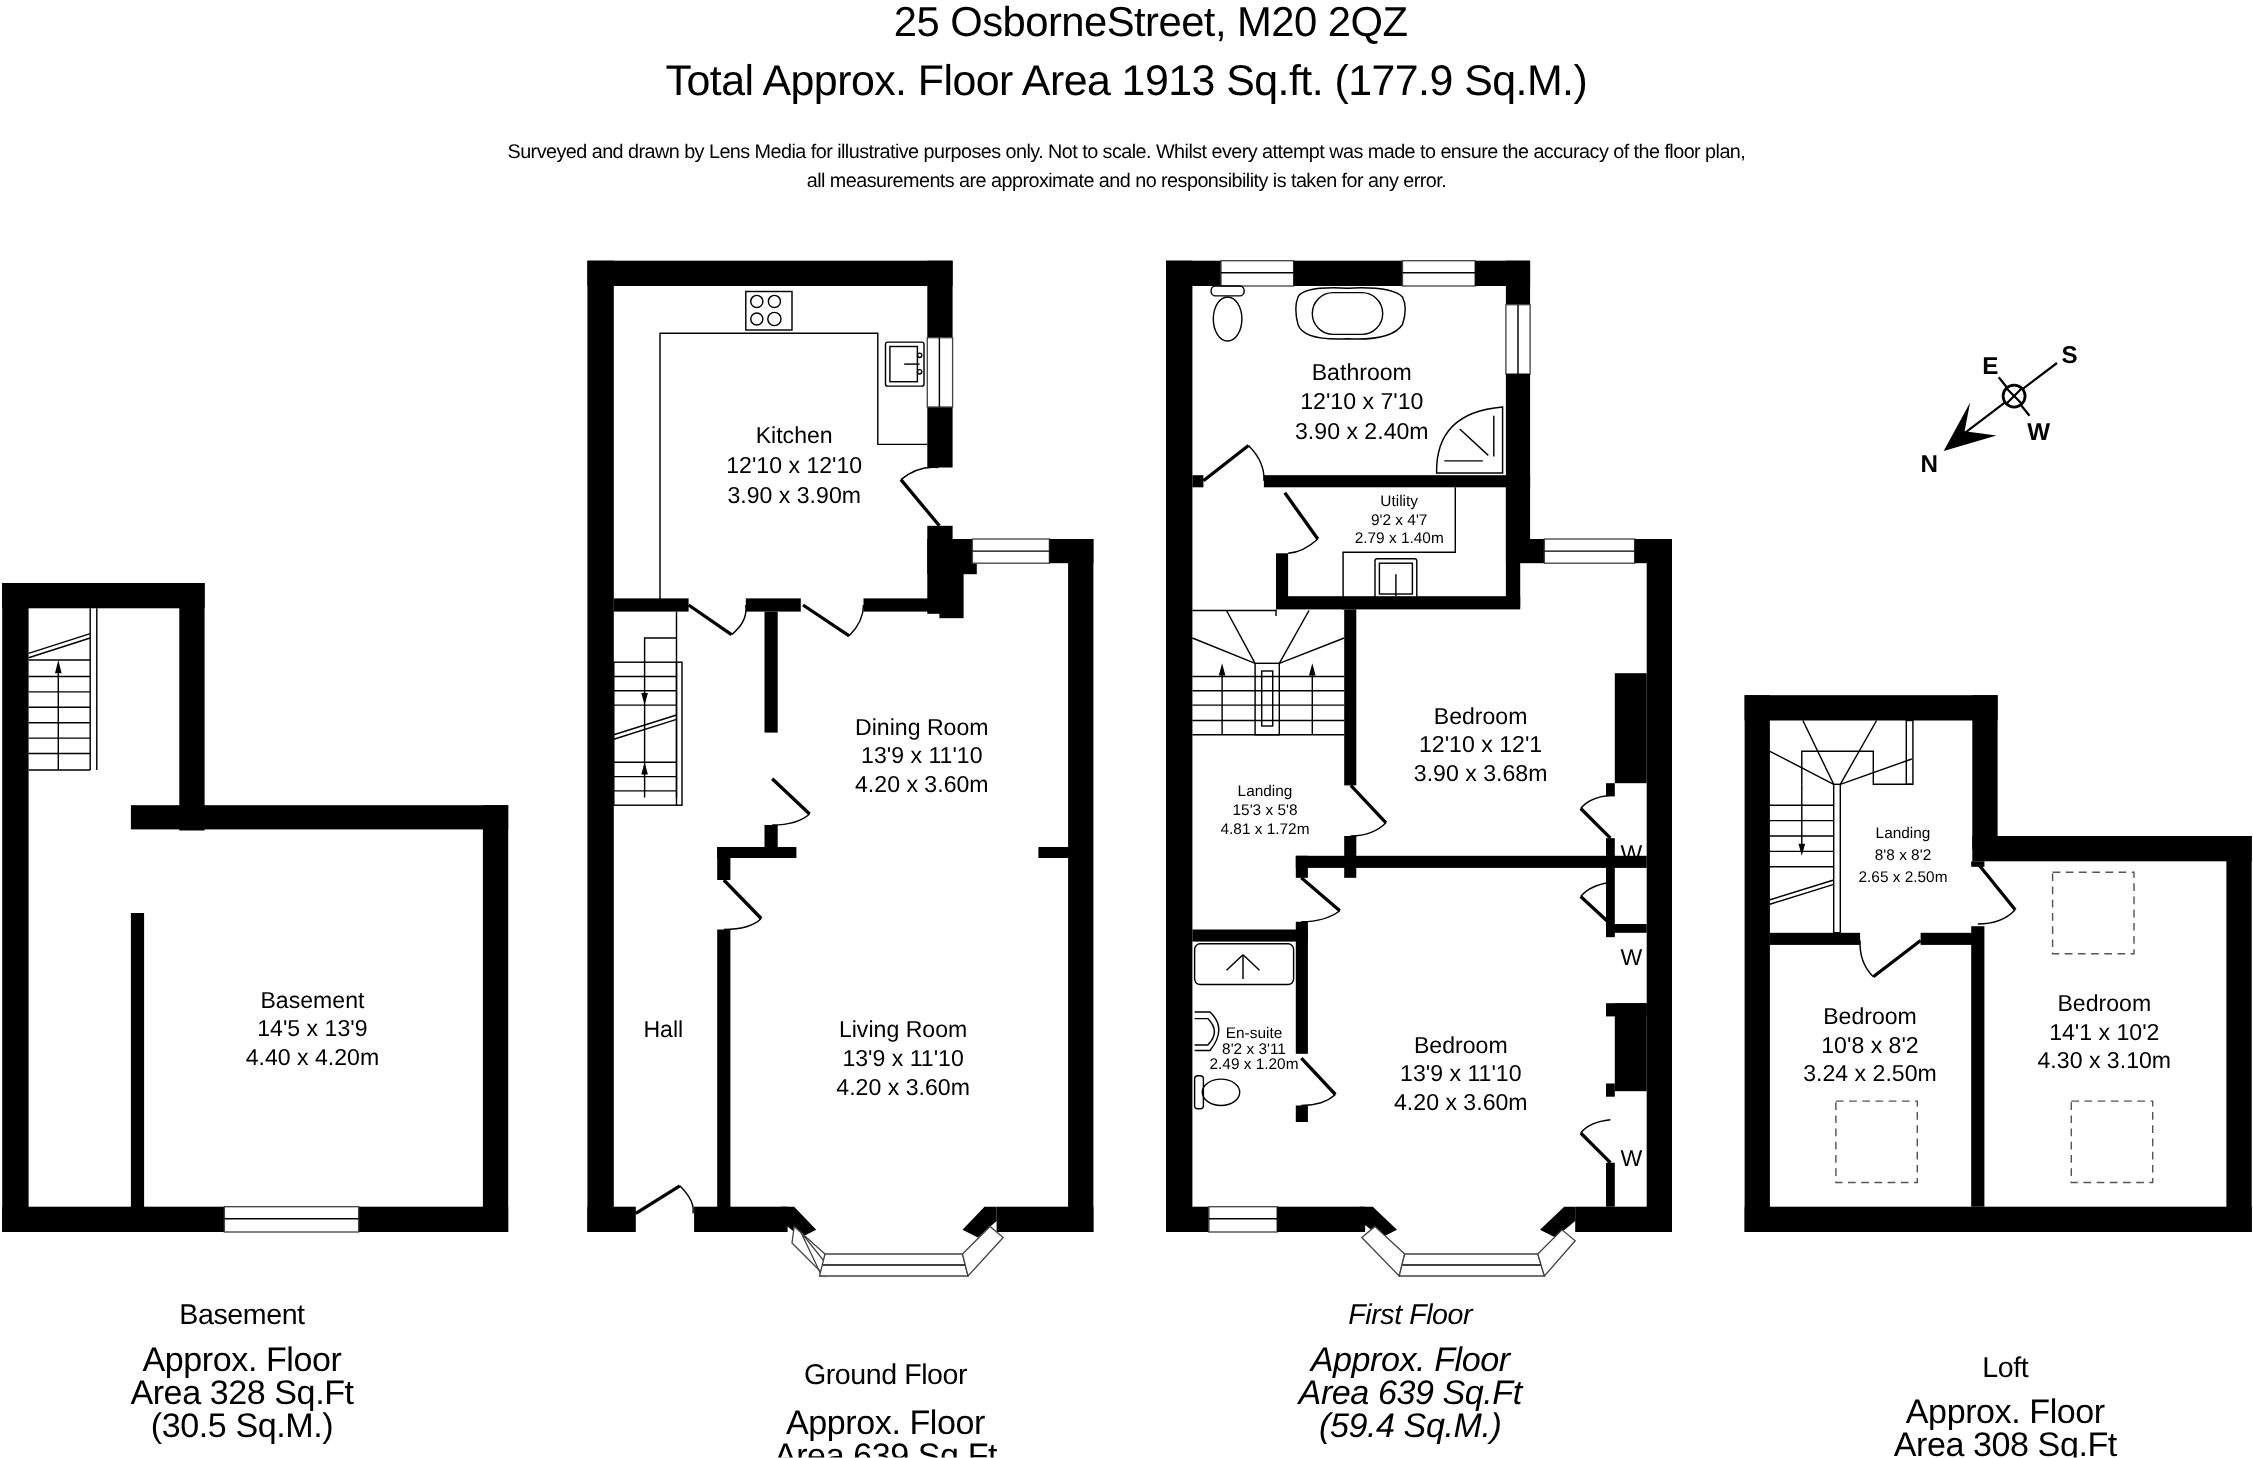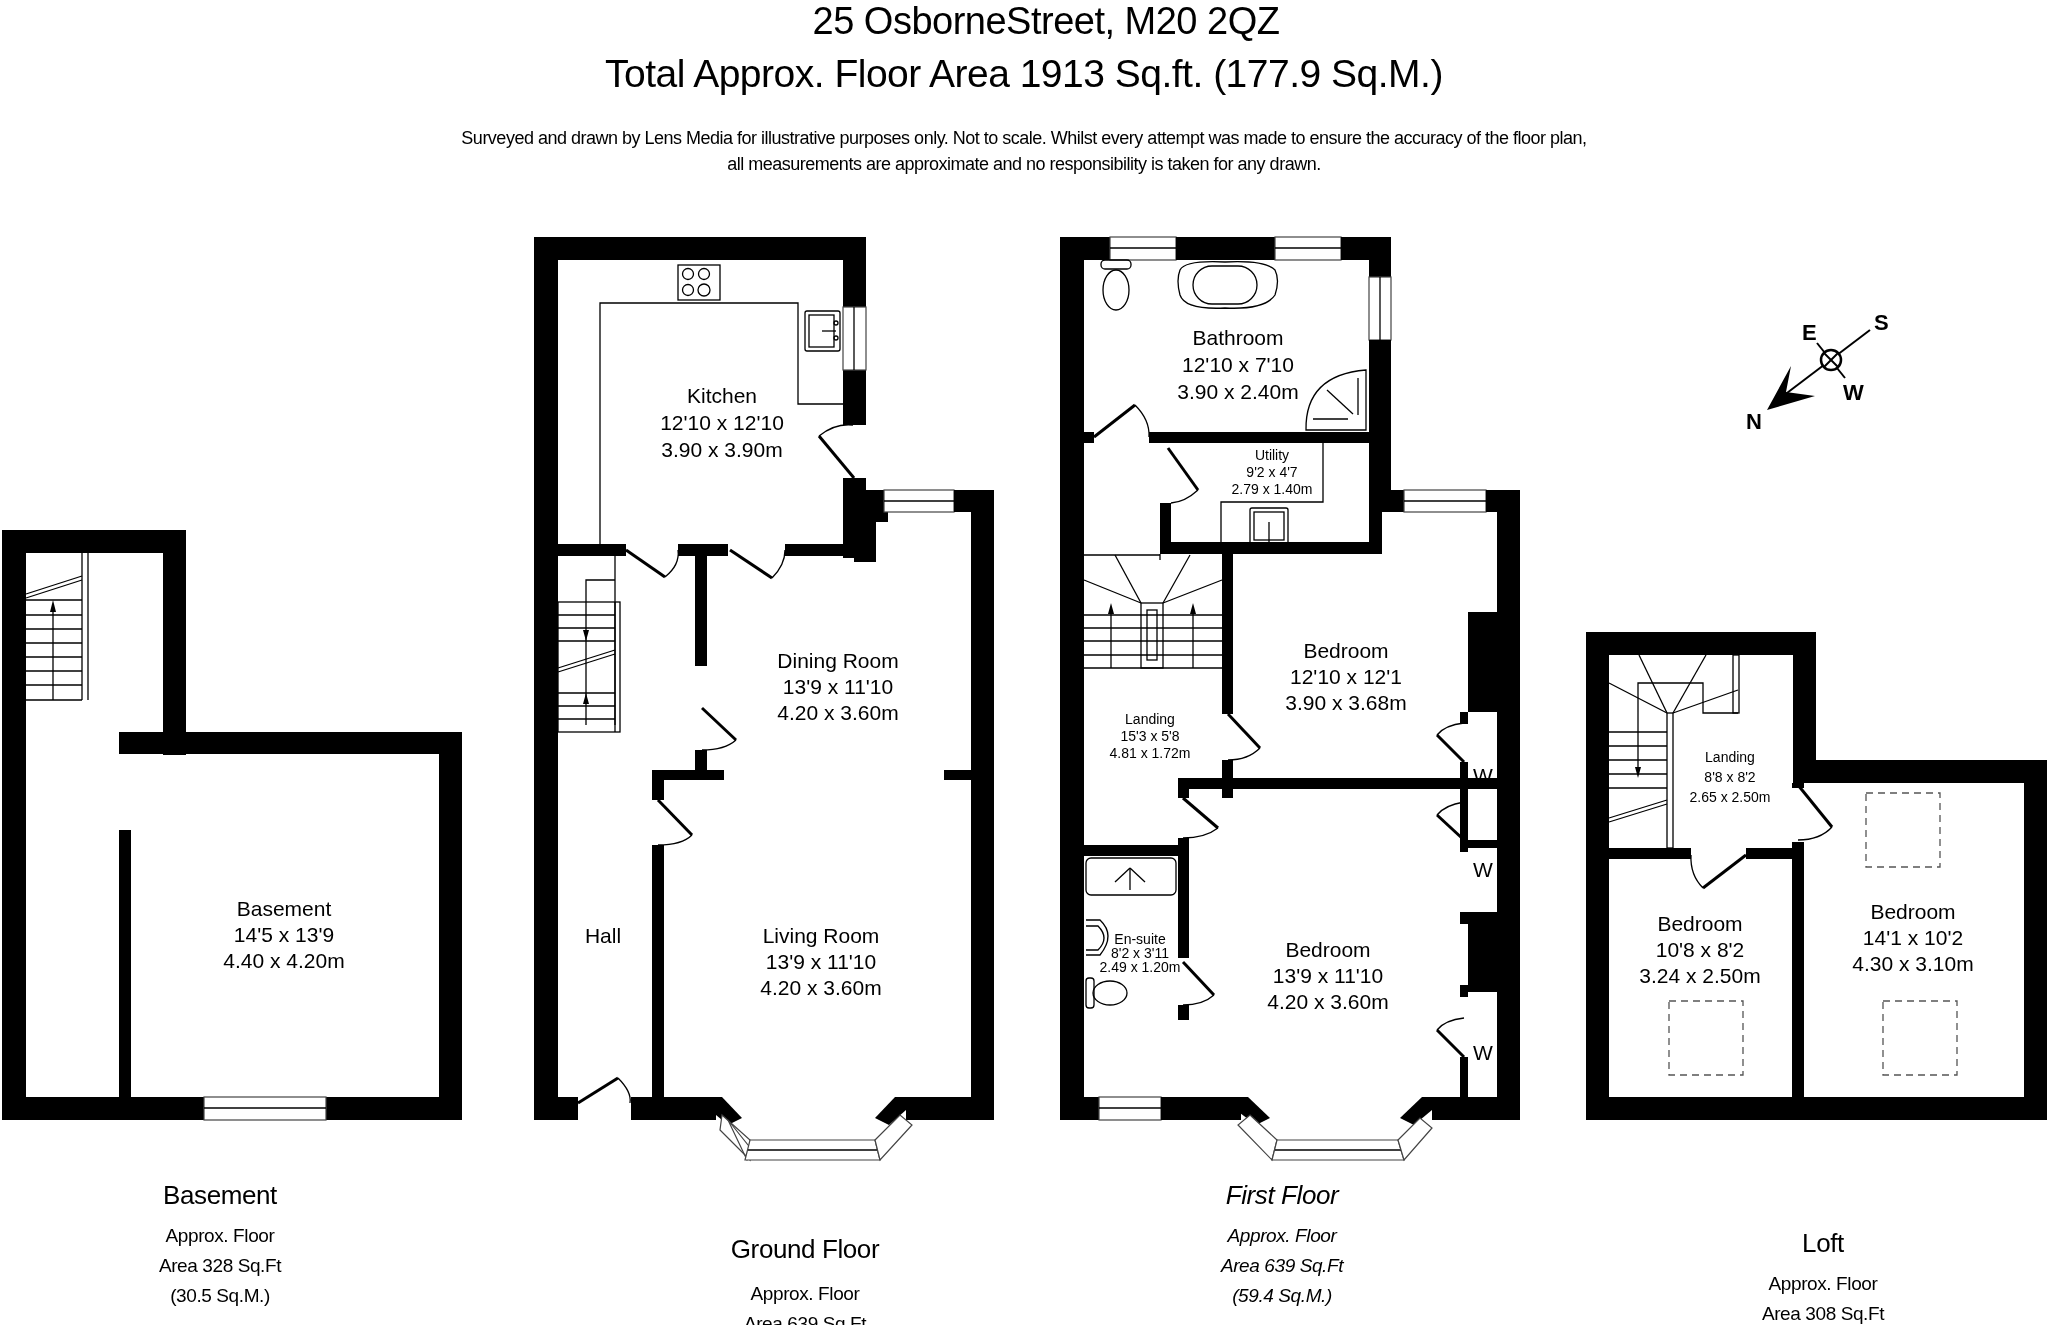--- a/index.html
+++ b/index.html
@@ -12,30 +12,30 @@
   svg { position:absolute; left:0; top:0; }
   .wall { fill:#000; }
   .thin { fill:none; stroke:#000; stroke-width:1.3; }
   .med { fill:none; stroke:#000; stroke-width:3; }
   .dash { fill:none; stroke:#555; stroke-width:1.3; stroke-dasharray:7 5; }
   .win { fill:#fff; stroke:#444; stroke-width:1.2; }
   .rlabel { font-family:"Liberation Sans", sans-serif; font-size:21px; text-anchor:middle; }
   .rsmall { font-family:"Liberation Sans", sans-serif; font-size:14px; text-anchor:middle; }
   .flabel { position:absolute; text-align:center; width:300px; font-family:"Liberation Sans", sans-serif; letter-spacing:-0.4px; }
   .fname { font-size:26px; }
-  .farea { font-size:19px; line-height:30px; margin-top:10px; }
+  .farea { font-size:31px; line-height:30px; margin-top:10px; }
   .compass { font-family:"Liberation Sans", sans-serif; font-weight:bold; font-size:22px; }
 </style>
 </head>
 <body>
 
 <div class="title" id="t1">25 OsborneStreet, M20 2QZ</div>
 <div class="title" id="t2">Total Approx. Floor Area 1913 Sq.ft. (177.9 Sq.M.)</div>
 <div class="title" id="disc1">Surveyed and drawn by Lens Media for illustrative purposes only. Not to scale. Whilst every attempt was made to ensure the accuracy of the floor plan,</div>
-<div class="title" id="disc2">all measurements are approximate and no responsibility is taken for any drawn.</div>
+<div class="title" id="disc2">all measurements are approximate and no responsibility is taken for any error.</div>
 
 <svg width="2048" height="1325" viewBox="0 0 2048 1325">
 
   <g>
 
     <rect class="wall" x="2" y="530" width="24" height="590"></rect>
     <rect class="wall" x="2" y="530" width="184" height="23"></rect>
     <rect class="wall" x="163" y="530" width="23" height="225"></rect>
     <rect class="wall" x="119" y="732" width="343" height="22"></rect>
     <rect class="wall" x="439" y="732" width="23" height="388"></rect>

